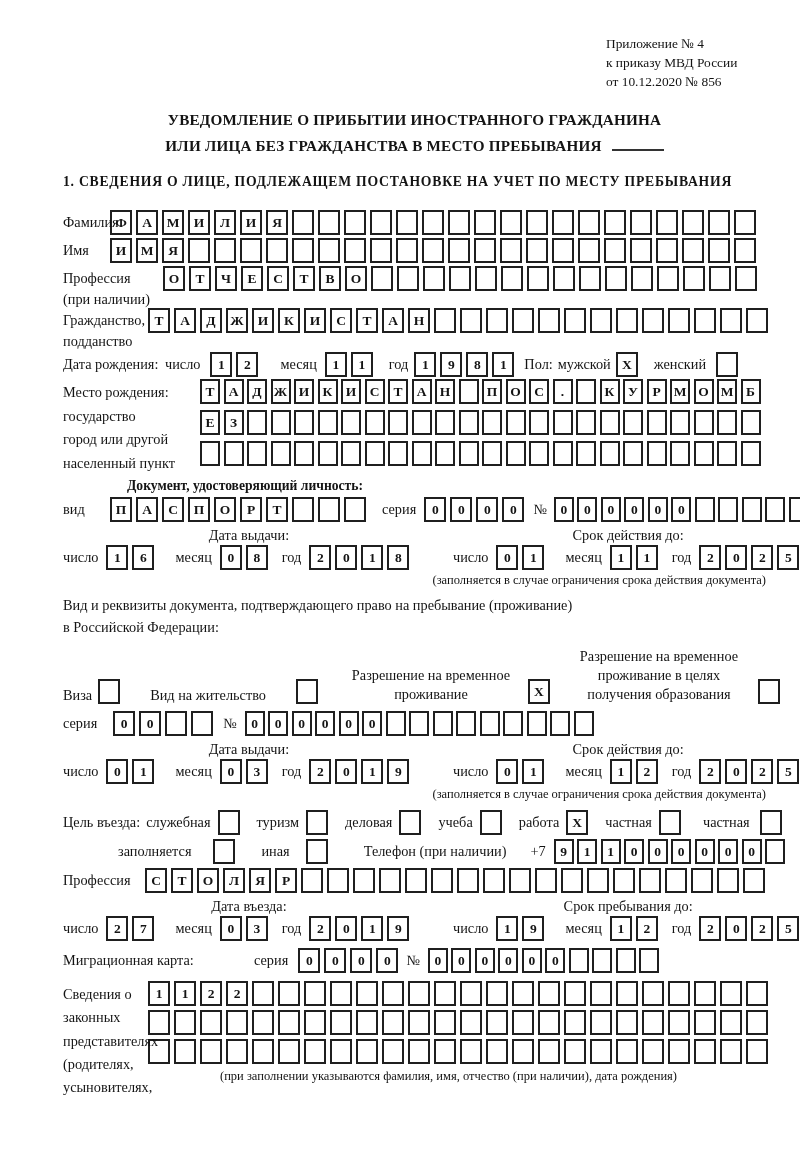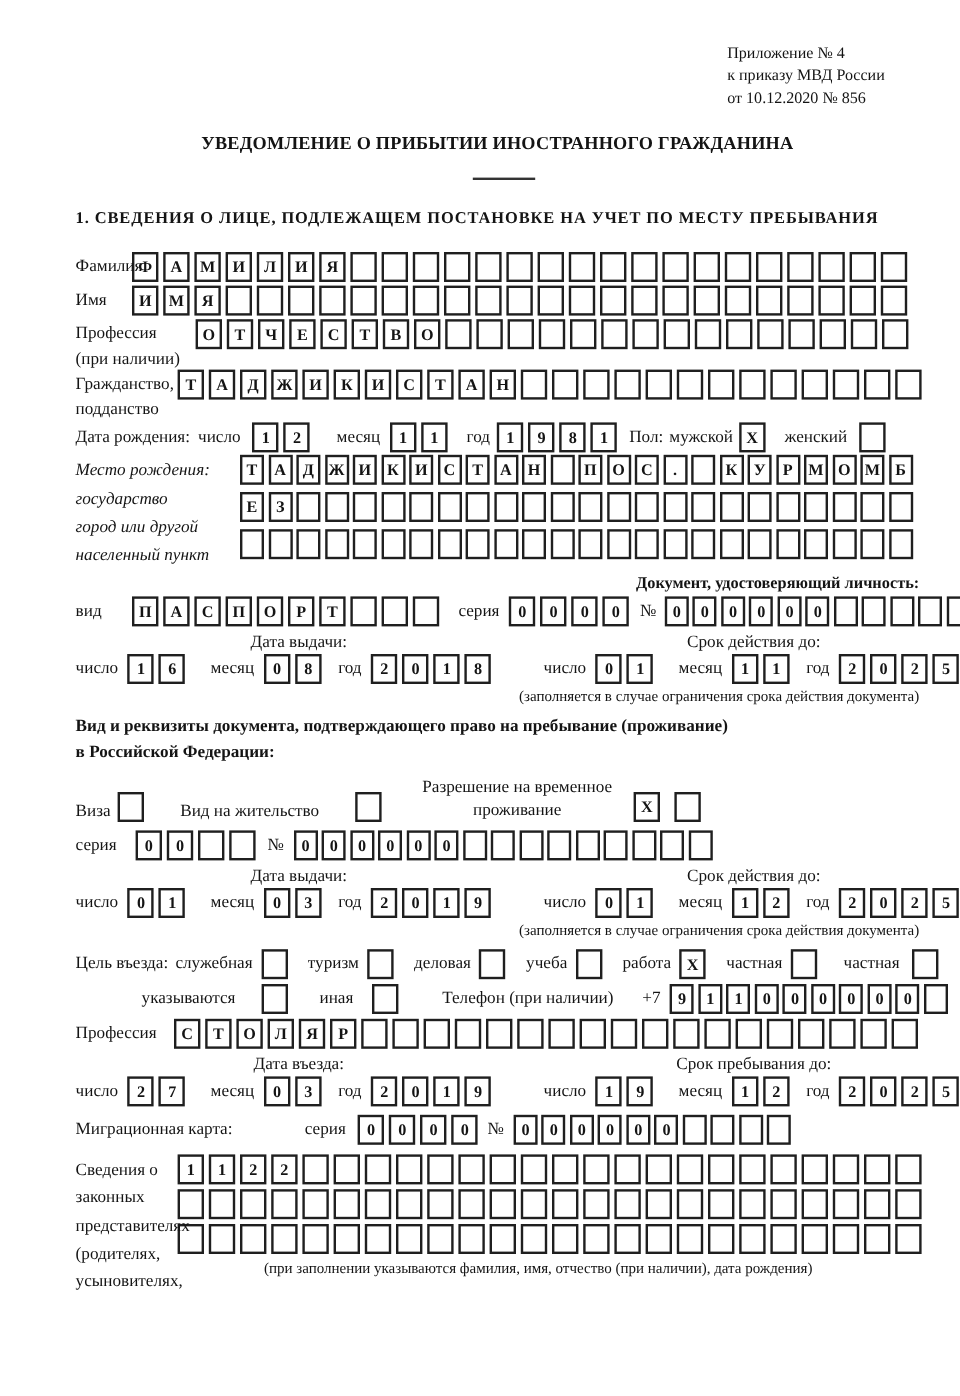--- a/index.html
+++ b/index.html
@@ -28,40 +28,40 @@
     font-size: 13.5px; font-weight: 600; line-height: 1;
   }
   .cells.sm .cell { width: 20px; margin-right: 3.5px; }
 
   
   .row { display: flex; align-items: flex-start; margin-top: 3px; }
   .lbl { flex: none; position: relative; padding-top: 4px; white-space: nowrap; }
   .lbl .sub { position: absolute; top: 25px; left: 0; white-space: nowrap; }
   .w { flex: none; padding-top: 4px; white-space: nowrap; }
 
-  .mlbl { line-height: 23.5px; font-style: italic; }
-
-  .doc-heading { font-weight: bold; font-size: 13.6px; text-align: right; padding-left: 64px; margin-top: 3px; }
+  .mlbl { line-height: 23.5px; }
+
+  .doc-heading { font-weight: bold; font-size: 13.6px; text-align: left; padding-left: 64px; margin-top: 3px; }
 
   
   .dates { display: flex; margin-top: 5px; }
   .dcol { flex: none; }
   .dcol.left { width: 372px; }
   .dcol.right { margin-left: 18px; }
   .dhead { text-align: center; line-height: 17px; }
   .drow { display: flex; align-items: flex-start; margin-top: 1px; }
   .drow .w { margin-right: 8px; }
   .drow .w.gap { margin-left: 17px; }
   .note { font-size: 12.5px; text-align: right; margin-top: 2px; line-height: 16px; }
 
   
   .opts { margin-top: 5px; align-items: flex-end; }
   .olabel { flex: none; padding-top: 4px; white-space: nowrap; }
   .multi { white-space: normal; text-align: center; line-height: 19px; }
-  .plain-line { margin-top: 7px; line-height: 21px; font-weight: bold; }
+  .plain-line { margin-top: 7px; line-height: 21px; }
 
   .purpose .olabel { margin-left: 13px; margin-right: 7px; }
   .purpose .plab { padding-top: 4px; flex: none; }
   .purpose .olabel.first { margin-left: 6px; }
 
   .gcol .cells { margin-bottom: 4px; }
   .glbl div { line-height: 23.3px; }
   .gnote { font-size: 12.5px; margin-top: 5px; margin-left: 72px; white-space: nowrap; }
 </style>
 </head>
@@ -72,21 +72,21 @@
   <div class="appendix">
     <div>Приложение № 4</div>
     <div>к приказу МВД России</div>
     <div>от 10.12.2020 № 856</div>
   </div>
 
 
   <div class="title">
     <div>УВЕДОМЛЕНИЕ О ПРИБЫТИИ ИНОСТРАННОГО ГРАЖДАНИНА</div>
     <div>
-      <span class="uline"></span>
+      <span>ИЛИ ЛИЦА БЕЗ ГРАЖДАНСТВА В МЕСТО ПРЕБЫВАНИЯ</span><span class="uline"></span>
     </div>
   </div>
 
   <div class="sheading">1. СВЕДЕНИЯ О ЛИЦЕ, ПОДЛЕЖАЩЕМ ПОСТАНОВКЕ НА УЧЕТ ПО МЕСТУ ПРЕБЫВАНИЯ</div>
 
   <div class="row" style="margin-top:20px">
     <div class="lbl" style="width:47px">Фамилия</div>
     <div class="cells">
         <div class="cell">Ф</div>
         <div class="cell">А</div>
@@ -427,20 +427,21 @@
         <div class="cell"></div>
       </div>
     <span class="olabel" style="margin-left:26px">Вид на жительство</span>
     <div class="cells" style="margin-left:30px">
         <div class="cell"></div>
       </div>
     <div class="olabel multi" style="width:178px;margin-left:20px">Разрешение на временное проживание</div>
     <div class="cells" style="margin-left:8px">
         <div class="cell">X</div>
       </div>
+    <div class="olabel multi" style="width:182px;margin-left:14px">Разрешение на временное проживание в целях получения образования</div>
     <div class="cells" style="margin-left:8px">
         <div class="cell"></div>
       </div>
   </div>
 
   <div class="row" style="margin-top:7px">
     <div class="lbl" style="width:50px">серия</div>
     <div class="cells">
         <div class="cell">0</div>
         <div class="cell">0</div>
@@ -541,21 +542,21 @@
     <div class="cells">
         <div class="cell"></div>
       </div>
     <span class="olabel" style="margin-left:18px;margin-right:10px">частная</span>
     <div class="cells">
         <div class="cell"></div>
       </div>
   </div>
 
   <div class="row" style="margin-top:4px;padding-left:55px">
-    <span class="olabel">указываются</span>
+    <span class="olabel">заполняется</span>
     <div class="cells" style="margin-left:22px">
         <div class="cell"></div>
       </div>
     <span class="olabel" style="margin-left:22px">иная</span>
     <div class="cells" style="margin-left:16px">
         <div class="cell"></div>
       </div>
     <span class="olabel" style="margin-left:32px">Телефон (при наличии)</span>
     <span class="olabel" style="margin-left:24px">+7</span>
     <div class="cells sm" style="margin-left:8px">

